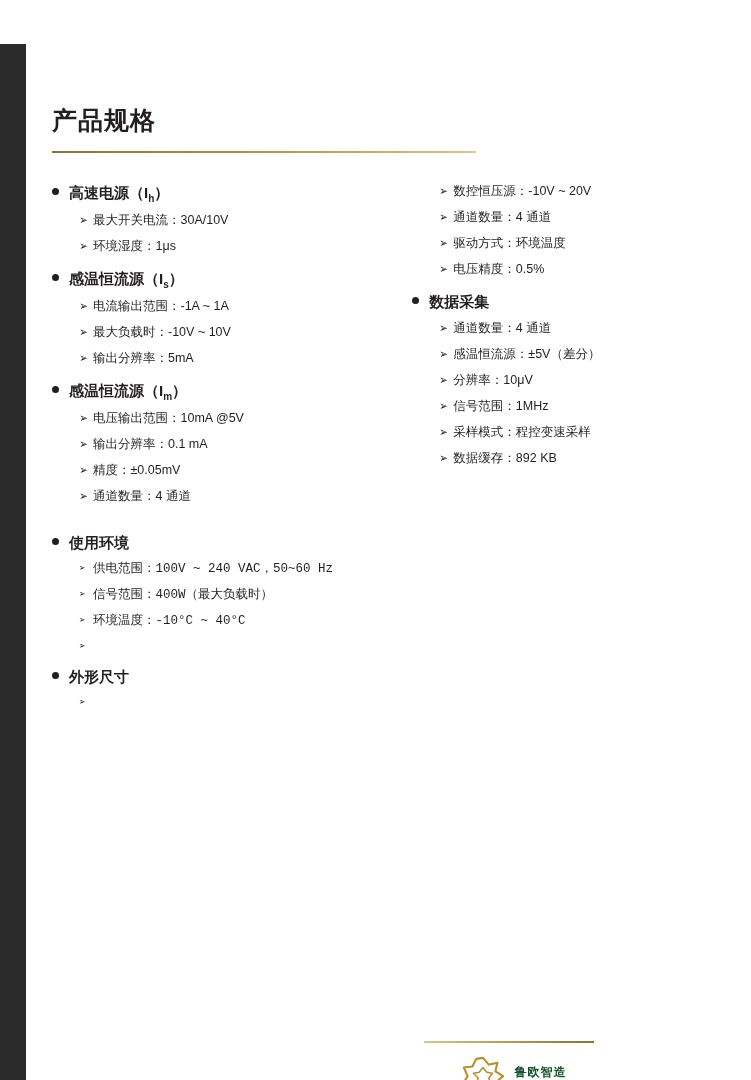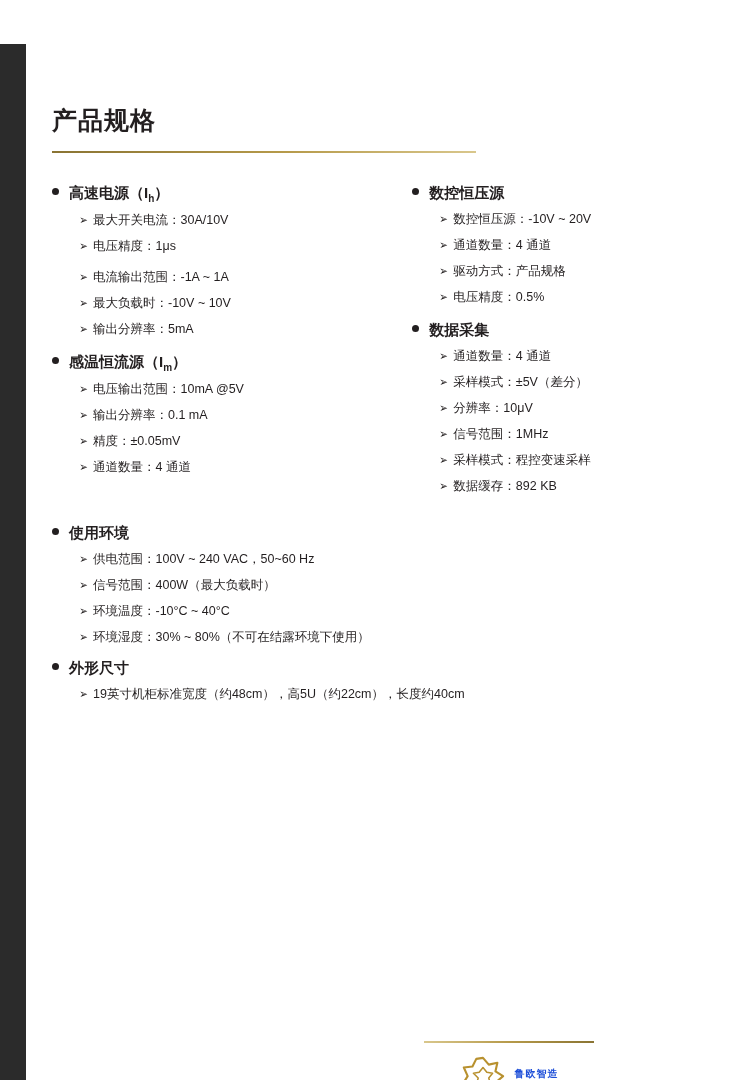--- a/index.html
+++ b/index.html
@@ -104,21 +104,21 @@
   }
   .arrow {
     flex: none;
     width: 15px;
     color: #231f20;
     font-size: 12px;
     transform: scaleX(0.85);
   }
   .item .txt { white-space: nowrap; }
 
-  .wide-section { margin-top: 14px; }
+  .wide-section { margin-top: 14px; font-family: Liberation Mono, monospace; }
 
   
   .page-num {
     position: absolute;
     left: 78px;
     bottom: 30px;
     font-size: 13px;
     color: #8e8e8e;
   }
   .footer-rule {
@@ -137,23 +137,23 @@
     align-items: center;
   }
   .logo-mark {
     width: 46px;
     height: 46px;
     margin-right: 8px;
     flex: none;
   }
   .logo-text { line-height: 1.15; }
   .logo-name {
-    font-size: 10px;
+    font-size: 12px;
     font-weight: bold;
-    color: #1d4ed8;
+    color: #14532d;
     letter-spacing: 1px;
   }
   .logo-url {
     font-size: 10px;
     color: #555;
     letter-spacing: 0.2px;
   }
 </style>
 </head>
 <body>
@@ -177,25 +177,29 @@
           <div class="group-head">
             <span class="bullet-dot"></span>
             <span class="head-text"><span>高速电源（I</span><sub class="sub">h</sub><span>）</span></span>
           </div>
           <div class="item">
             <span class="arrow">➢</span>
             <span class="txt">最大开关电流：30A/10V</span>
           </div>
           <div class="item">
             <span class="arrow">➢</span>
-            <span class="txt">电压精度：1μs</span>
-          </div>
-        </div>
-
-        <div class="group">
+            <span class="txt">环境湿度：1μs</span>
+          </div>
+        </div>
+
+        <div class="group">
+          <div class="group-head">
+            <span class="bullet-dot"></span>
+            <span class="head-text"><span>感温恒流源（I</span><sub class="sub">s</sub><span>）</span></span>
+          </div>
           <div class="item">
             <span class="arrow">➢</span>
             <span class="txt">电流输出范围：-1A ~ 1A</span>
           </div>
           <div class="item">
             <span class="arrow">➢</span>
             <span class="txt">最大负载时：-10V ~ 10V</span>
           </div>
           <div class="item">
             <span class="arrow">➢</span>
@@ -224,54 +228,50 @@
             <span class="arrow">➢</span>
             <span class="txt">通道数量：4 通道</span>
           </div>
         </div>
 
       </div>
 
       <div class="col right">
 
         <div class="group">
-          <div class="group-head">
-            <span class="bullet-dot"></span>
-            <span class="head-text"><span>数控恒压源</span></span>
-          </div>
           <div class="item">
             <span class="arrow">➢</span>
             <span class="txt">数控恒压源：-10V ~ 20V</span>
           </div>
           <div class="item">
             <span class="arrow">➢</span>
             <span class="txt">通道数量：4 通道</span>
           </div>
           <div class="item">
             <span class="arrow">➢</span>
-            <span class="txt">驱动方式：产品规格</span>
+            <span class="txt">驱动方式：环境温度</span>
           </div>
           <div class="item">
             <span class="arrow">➢</span>
             <span class="txt">电压精度：0.5%</span>
           </div>
         </div>
 
         <div class="group">
           <div class="group-head">
             <span class="bullet-dot"></span>
             <span class="head-text"><span>数据采集</span></span>
           </div>
           <div class="item">
             <span class="arrow">➢</span>
             <span class="txt">通道数量：4 通道</span>
           </div>
           <div class="item">
             <span class="arrow">➢</span>
-            <span class="txt">采样模式：±5V（差分）</span>
+            <span class="txt">感温恒流源：±5V（差分）</span>
           </div>
           <div class="item">
             <span class="arrow">➢</span>
             <span class="txt">分辨率：10μV</span>
           </div>
           <div class="item">
             <span class="arrow">➢</span>
             <span class="txt">信号范围：1MHz</span>
           </div>
           <div class="item">
@@ -299,32 +299,30 @@
       <div class="item">
         <span class="arrow">➢</span>
         <span class="txt">信号范围：400W（最大负载时）</span>
       </div>
       <div class="item">
         <span class="arrow">➢</span>
         <span class="txt">环境温度：-10°C ~ 40°C</span>
       </div>
       <div class="item">
         <span class="arrow">➢</span>
-        <span class="txt">环境湿度：30% ~ 80%（不可在结露环境下使用）</span>
       </div>
     </div>
 
     <div class="wide-section">
       <div class="group-head">
         <span class="bullet-dot"></span>
         <span class="head-text">外形尺寸</span>
       </div>
       <div class="item">
         <span class="arrow">➢</span>
-        <span class="txt">19英寸机柜标准宽度（约48cm），高5U（约22cm），长度约40cm</span>
       </div>
     </div>
 
   </div>
 
   <div class="page-num">3</div>
 
   <div class="footer-rule"></div>
 
   <div class="logo-area">

